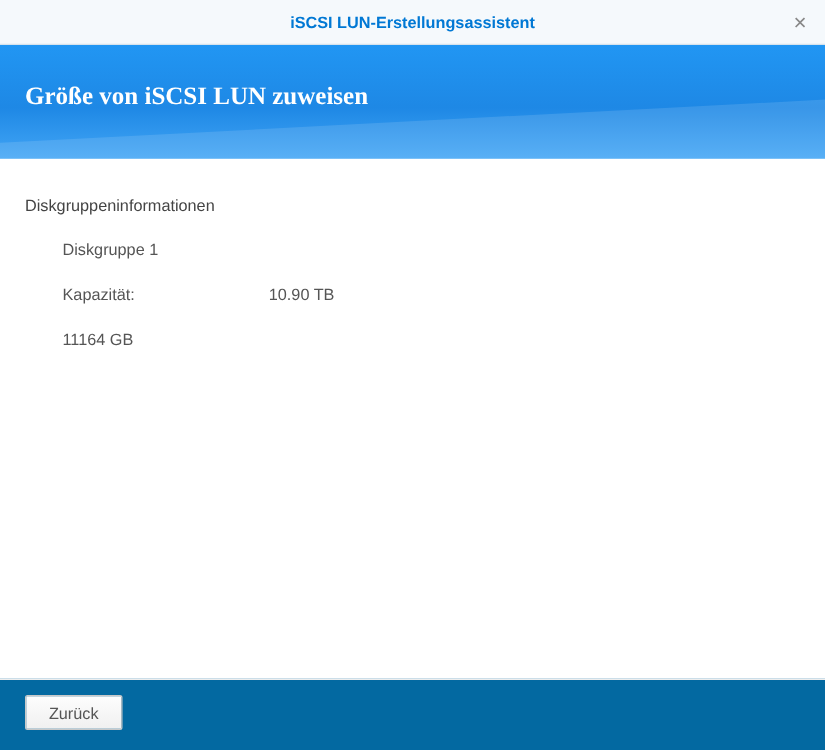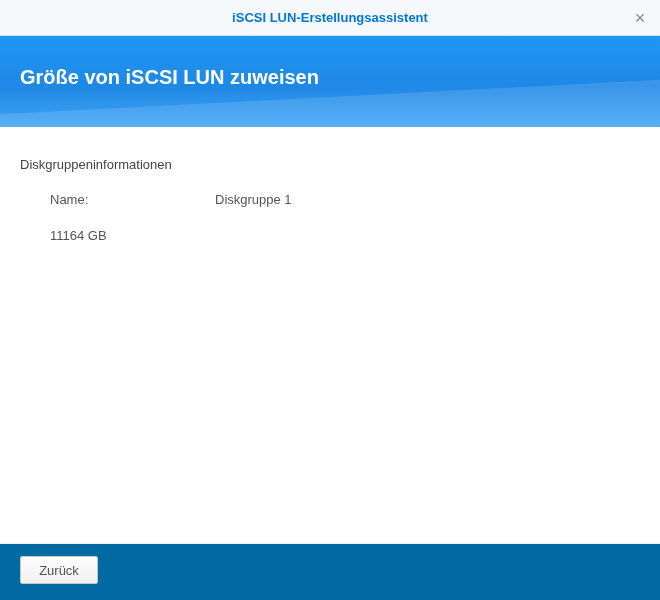--- a/index.html
+++ b/index.html
@@ -52,20 +52,21 @@
       bottom:-30px;
       left:-10%;
       width:120%;
       height:60px;
       background:rgba(255,255,255,0.12);
       transform:rotate(-3deg);
     }
     .hero h1 {
       font-size: 20px;
       font-weight: 600;
+      font-family: Liberation Serif, serif;
     }
     .content {
       padding: 30px 20px 20px 20px;
     }
     .section-label {
       color: #444;
       margin-bottom: 16px;
       font-size: 13px;
     }
     .info-grid {
@@ -166,22 +167,25 @@
 
 <div class="hero">
   <h1>Größe von iSCSI LUN zuweisen</h1>
 </div>
 
 <div class="content">
   <div class="section-label">Diskgruppeninformationen</div>
 
   <div class="info-grid">
     <div class="row">
-      <div class="label">Name:</div>
       <div class="value">Diskgruppe 1</div>
+    </div>
+    <div class="row">
+      <div class="label">Kapazität:</div>
+      <div class="value">10.90 TB</div>
     </div>
     <div class="row">
       <div class="value">11164 GB</div>
     </div>
   </div>
 
 </div>
 
 <div class="footer">
   <button class="btn back-btn">Zurück</button>

